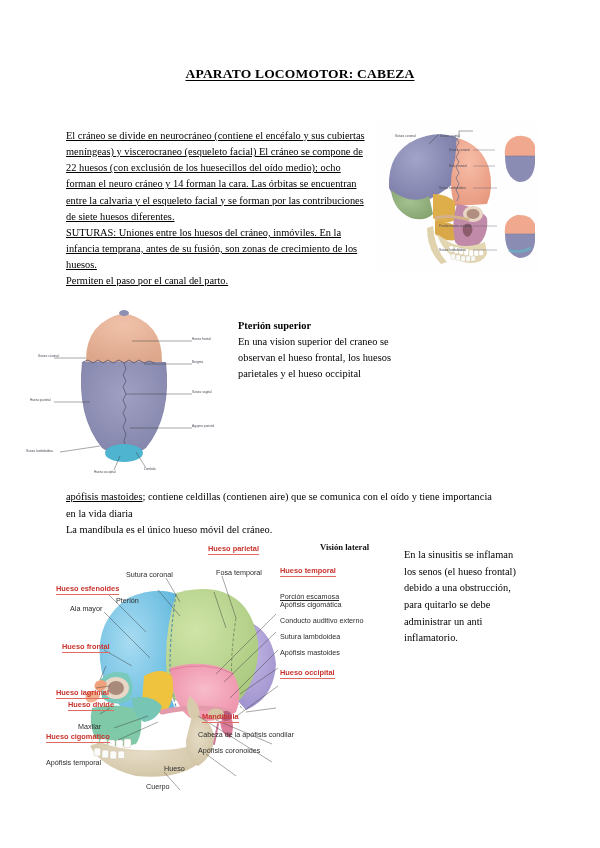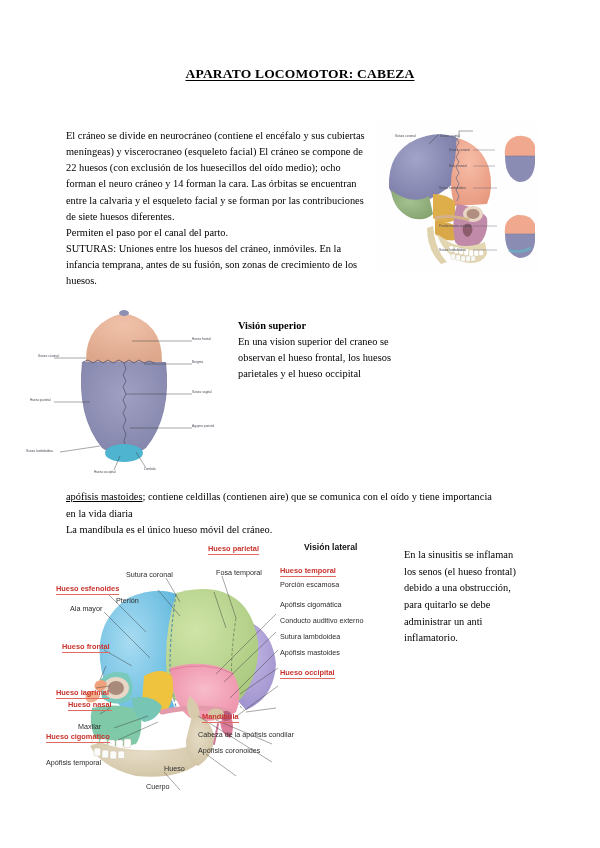--- a/index.html
+++ b/index.html
@@ -29,21 +29,21 @@
     font-size: 11.2px; font-weight: bold;
   }
   .section-head .num { margin-right: 7px; }
 
   
   .body-col {
     position: absolute; left: 66px; top: 128px; width: 306px;
     font-size: 10.4px; line-height: 1.55;
     text-align: left;
   }
-  .body-col p { margin: 0; }
+  .body-col p { margin: 0; text-decoration: underline; }
 
   
   .fig-top {
     position: absolute; left: 377px; top: 122px;
     width: 162px; height: 152px;
     background: #fdfdfd;
   }
 
   
   .fig-sup {
@@ -97,22 +97,22 @@
 
 <div class="page">
 
   <div class="doc-title">
     <span>APARATO LOCOMOTOR: CABEZA</span>
   </div>
 
 
   <div class="body-col">
     <p>El cráneo se divide en neurocráneo (contiene el encéfalo y sus cubiertas meníngeas) y viscerocraneo (esqueleto facial) El cráneo se compone de 22 huesos (con exclusión de los huesecillos del oído medio); ocho forman el neuro cráneo y 14 forman la cara. Las órbitas se encuentran entre la calvaria y el esqueleto facial y se forman por las contribuciones de siete huesos diferentes.</p>
+    <p>SUTURAS: Uniones entre los huesos del cráneo, inmóviles. En la infancia temprana, antes de su fusión, son zonas de crecimiento de los huesos.</p>
     <p>Permiten el paso por el canal del parto.</p>
-    <p>SUTURAS: Uniones entre los huesos del cráneo, inmóviles. En la infancia temprana, antes de su fusión, son zonas de crecimiento de los huesos.</p>
   </div>
 
   <div class="fig-top">
     <svg width="162" height="152" viewBox="0 0 162 152">
       <defs>
         <radialGradient id="gP" cx="40%" cy="35%" r="70%">
           <stop offset="0%" stop-color="#a3a4c8"></stop>
             <stop offset="100%" stop-color="#7b7ca8"></stop>
         </radialGradient>
         <radialGradient id="gF" cx="45%" cy="35%" r="70%">
@@ -255,21 +255,21 @@
 
     <div class="lbl-mini" style="left:-14px; top:48px;">Sutura coronal</div>
     <div class="lbl-mini" style="left:-22px; top:92px;">Hueso parietal</div>
     <div class="lbl-mini" style="left:-26px; top:143px;">Sutura lambdoidea</div>
 
     <div class="lbl-mini" style="left:42px; top:164px;">Hueso occipital</div>
     <div class="lbl-mini" style="left:92px; top:161px;">Lambda</div>
   </div>
 
   <div class="vision-sup">
-    <div class="hd">Visión superior</div>
+    <div class="hd">Pterión superior</div>
     <div>En una vision superior del craneo se observan el hueso frontal, los huesos parietales y el hueso occipital</div>
   </div>
 
   <div class="mastoid-par">
     <span class="ul">apófisis mastoides</span><span>; contiene celdillas (contienen aire) que se comunica con el oído y tiene importancia en la vida diaria</span>
     <div>La mandíbula es el único hueso móvil del cráneo.</div>
   </div>
 
   <div class="fig-lat">
     <svg width="360" height="250" viewBox="0 0 360 250">
@@ -384,43 +384,43 @@
         <path d="M232 222 L158 176"></path>
         <path d="M196 236 L166 214"></path>
         <path d="M140 250 L124 232"></path>
       </g>
     </svg>
 
     <div class="lbl lbl-red" style="left:16px; top:44px;">Hueso esfenoides</div>
     <div class="lbl lbl-blk" style="left:30px; top:64px;">Ala mayor</div>
     <div class="lbl lbl-red" style="left:22px; top:102px;">Hueso frontal</div>
     <div class="lbl lbl-red" style="left:16px; top:148px;">Hueso lagrimal</div>
-    <div class="lbl lbl-red" style="left:28px; top:160px;">Hueso nasal</div>
+    <div class="lbl lbl-red" style="left:28px; top:160px;">Hueso divide</div>
     <div class="lbl lbl-blk" style="left:38px; top:182px;">Maxilar</div>
     <div class="lbl lbl-red" style="left:6px; top:192px;">Hueso cigomático</div>
     <div class="lbl lbl-blk" style="left:6px; top:218px;">Apófisis temporal</div>
 
     <div class="lbl lbl-blk" style="left:86px; top:30px;">Sutura coronal</div>
     <div class="lbl lbl-blk" style="left:76px; top:44px;margin-top:12px;">Pterión</div>
 
     <div class="lbl lbl-red" style="left:168px; top:4px;">Hueso parietal</div>
     <div class="lbl lbl-blk" style="left:176px; top:28px;">Fosa temporal</div>
     <div class="lbl lbl-red" style="left:240px; top:26px;">Hueso temporal</div>
-    <div class="lbl lbl-blk" style="left:240px; top:40px;">Porción escamosa</div>
+    <div class="lbl lbl-blk" style="left:240px; top:52px;text-decoration:underline;">Porción escamosa</div>
     <div class="lbl lbl-blk" style="left:240px; top:60px;">Apófisis cigomática</div>
     <div class="lbl lbl-blk" style="left:240px; top:76px;">Conducto auditivo externo</div>
     <div class="lbl lbl-blk" style="left:240px; top:92px;">Sutura lambdoidea</div>
     <div class="lbl lbl-blk" style="left:240px; top:108px;">Apófisis mastoides</div>
     <div class="lbl lbl-red" style="left:240px; top:128px;">Hueso occipital</div>
     <div class="lbl lbl-red" style="left:162px; top:172px;">Mandíbula</div>
     <div class="lbl lbl-blk" style="left:158px; top:190px;">Cabeza de la apófisis condilar</div>
     <div class="lbl lbl-blk" style="left:158px; top:206px;">Apófisis coronoides</div>
     <div class="lbl lbl-blk" style="left:124px; top:224px;">Hueso</div>
     <div class="lbl lbl-blk" style="left:106px; top:242px;">Cuerpo</div>
 
-    <div class="lbl lbl-title" style="left:264px; top:2px;">Visión lateral</div>
+    <div class="lbl lbl-title" style="left:280px; top:2px;font-family:Liberation Serif, serif;">Visión lateral</div>
   </div>
 
   <div class="sinus-note">
     <span>En la sinusitis se inflaman los senos (el hueso frontal) debido a una obstrucción, para quitarlo se debe administrar un anti inflamatorio.</span>
   </div>
 
 </div>
 
 </body></html>

